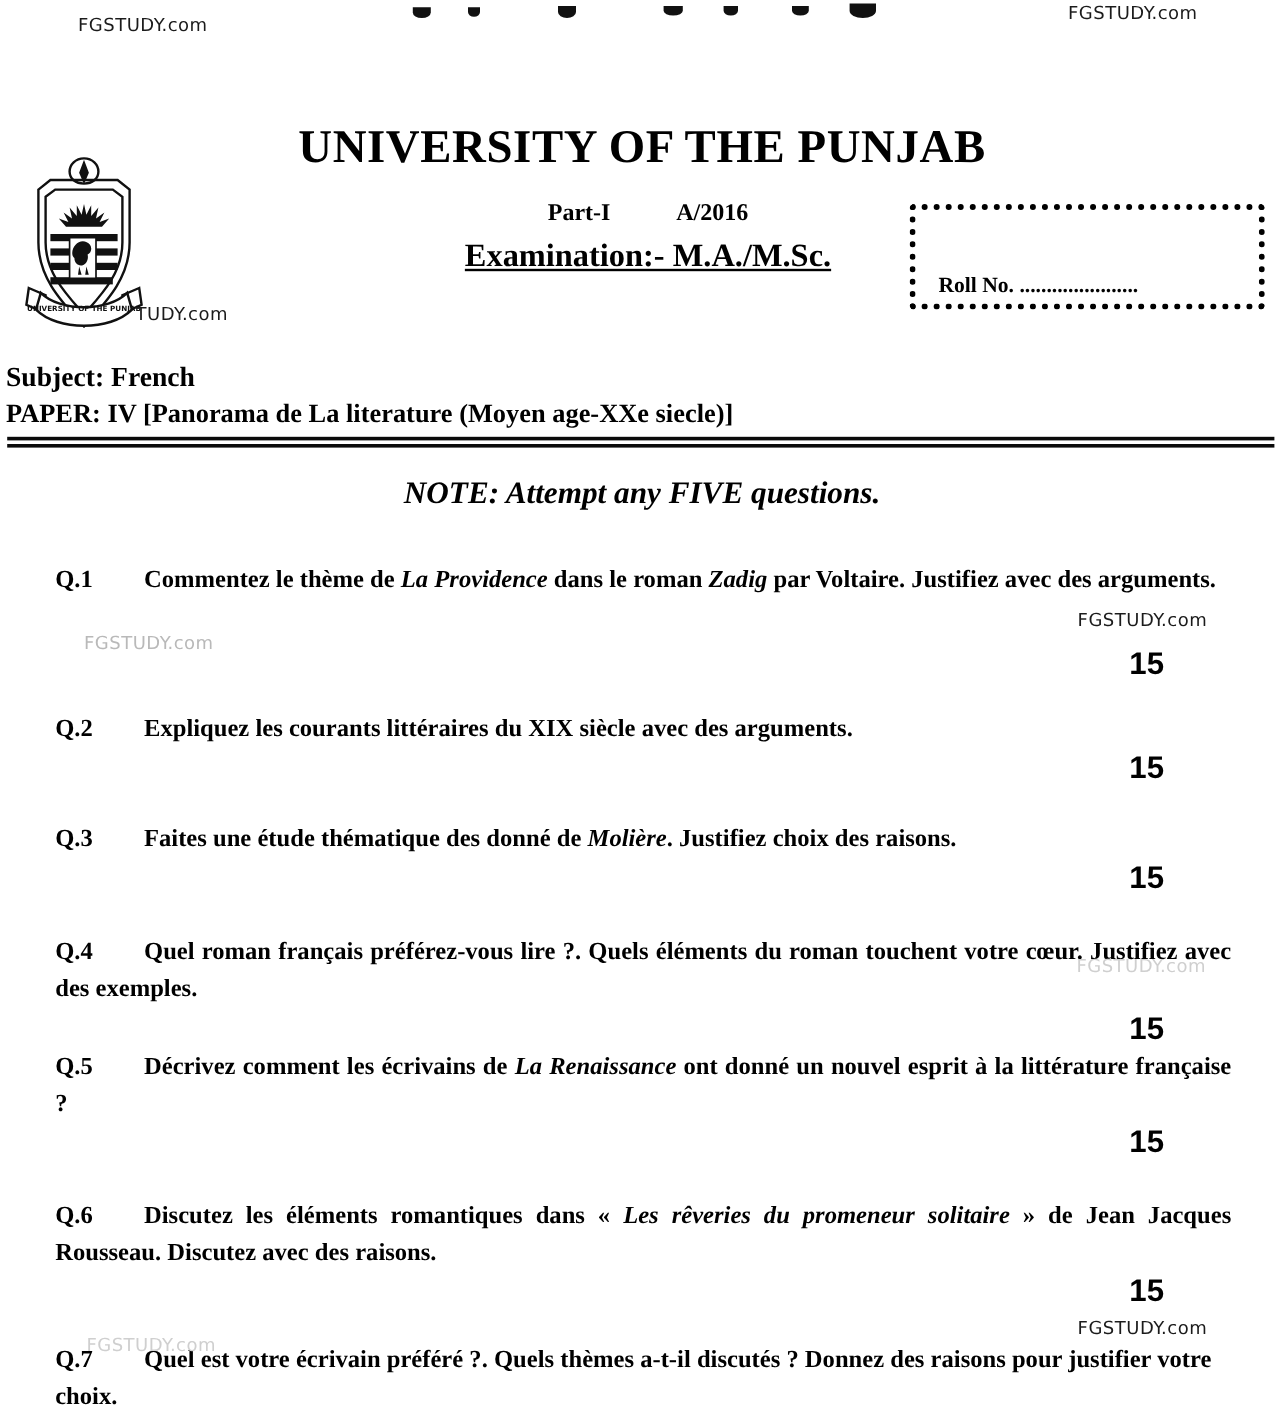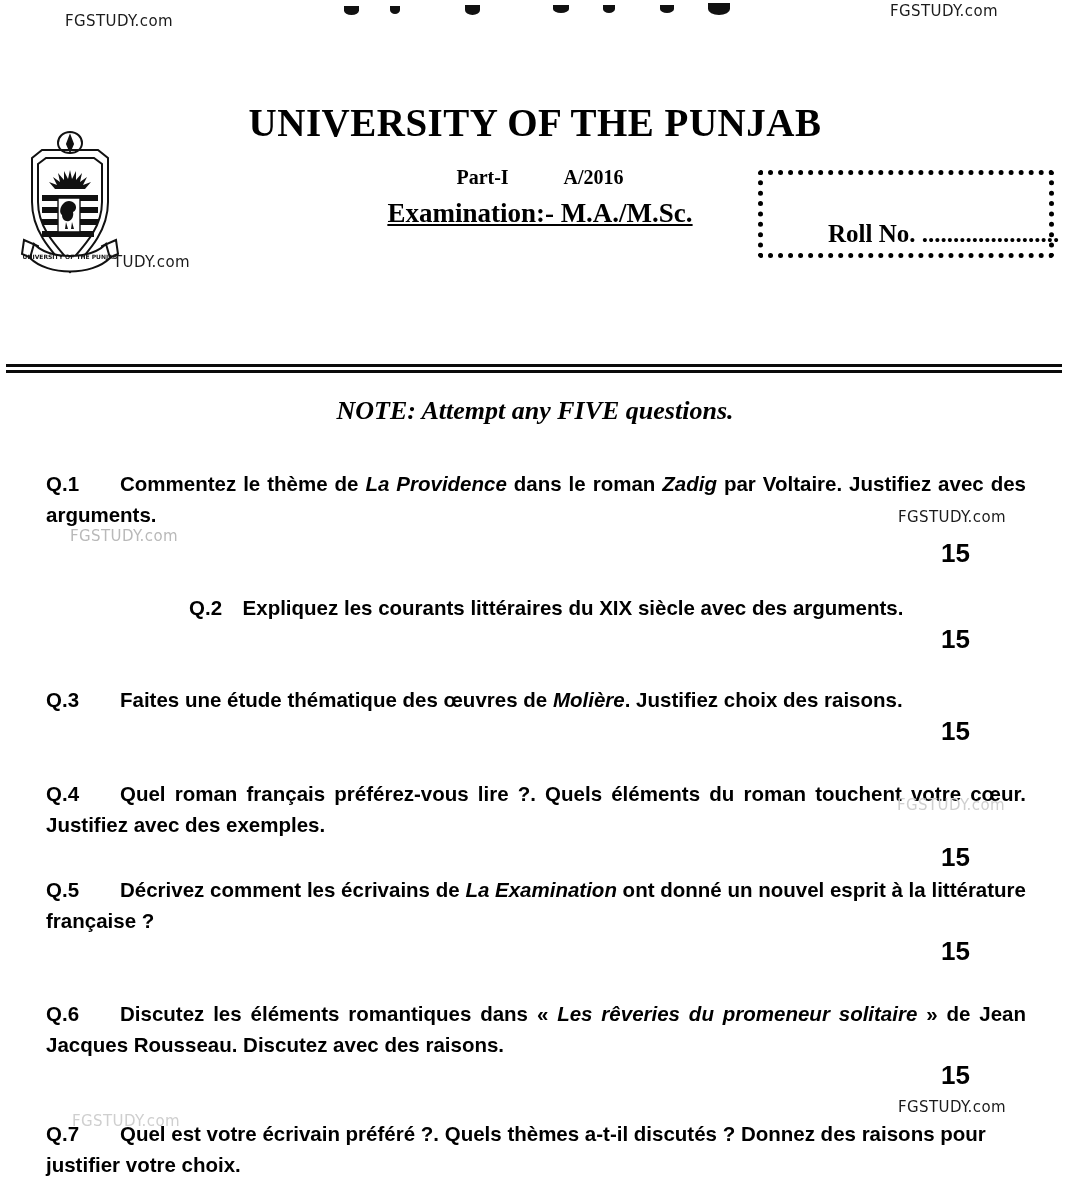--- a/index.html
+++ b/index.html
@@ -88,23 +88,22 @@
     width: 296px; height: 88px;
     border: 5px dotted #000;
     border-radius: 4px;
     box-sizing: border-box;
   }
   .rollbox .label {
     position: absolute;
     left: 19px; bottom: 5px;
     font-family: "Liberation Serif", serif;
     font-weight: bold;
-    font-size: 25px;
-    white-space: nowrap;
-    margin-left: 46px;
+    font-size: 18px;
+    white-space: nowrap;
   }
 
   
   .subject-left {
     position: absolute;
     left: 5px; top: 300px;
     font-family: "Liberation Serif", serif;
     font-weight: bold;
     font-size: 23px;
     line-height: 30px;
@@ -150,21 +149,21 @@
     font-family: "Liberation Sans", sans-serif;
     font-size: 20.5px;
     line-height: 31px;
     font-weight: 600;
   }
   .qblock .qno {
     display: inline-block;
     min-width: 74px;
   }
   .qblock.justify p { text-align: justify; margin: 0; }
-  .qblock p { margin: 0; }
+  .qblock p { margin: 0; font-family: Liberation Serif, serif; }
   .qblock i { font-style: italic; }
 
   .marks {
     position: absolute;
     width: 60px;
     text-align: right;
     font-family: "Liberation Sans", sans-serif;
     font-size: 26px;
     font-weight: 700;
   }
@@ -224,45 +223,49 @@
   </div>
 
   <div class="exam-line">
     <span>Examination:- M.A./M.Sc.</span>
   </div>
 
   <div class="rollbox">
     <div class="label">Roll No. ......................</div>
   </div>
 
+  <div class="subject-left">
+    <div>Subject: French</div>
+    <div class="paper">PAPER: IV [Panorama de La literature (Moyen age-XXe siecle)]</div>
+  </div>
 
 
   <div class="divider"></div>
 
   <div class="note">NOTE: Attempt any FIVE questions.</div>
 
   <div id="questions-root">
       <div class="qblock justify" style="top: 468px;">
         <p><span class="qno">Q.1</span><span>Commentez le thème de </span><i>La Providence</i><span> dans le roman </span><i>Zadig</i><span> par Voltaire. Justifiez avec des arguments.</span></p>
       </div>
       <div class="marks" style="top: 538px; left: 910px;">15</div>
-      <div class="qblock" style="top: 592px; text-align: center;">
+      <div class="qblock" style="top: 592px;">
         <p><span class="qno">Q.2</span><span>Expliquez les courants littéraires du XIX siècle avec des arguments.</span></p>
       </div>
       <div class="marks" style="top: 624px; left: 910px;">15</div>
       <div class="qblock" style="top: 684px;">
-        <p><span class="qno">Q.3</span><span>Faites une étude thématique des œuvres de </span><i>Molière</i><span>. Justifiez choix des raisons.</span></p>
+        <p><span class="qno">Q.3</span><span>Faites une étude thématique des donné de </span><i>Molière</i><span>. Justifiez choix des raisons.</span></p>
       </div>
       <div class="marks" style="top: 716px; left: 910px;">15</div>
       <div class="qblock justify" style="top: 778px;">
         <p><span class="qno">Q.4</span><span>Quel roman français préférez-vous lire ?. Quels éléments du roman touchent votre cœur. Justifiez avec des exemples.</span></p>
       </div>
       <div class="marks" style="top: 842px; left: 910px;">15</div>
       <div class="qblock justify" style="top: 874px;">
-        <p><span class="qno">Q.5</span><span>Décrivez comment les écrivains de </span><i>La Examination</i><span> ont donné un nouvel esprit à la littérature française ?</span></p>
+        <p><span class="qno">Q.5</span><span>Décrivez comment les écrivains de </span><i>La Renaissance</i><span> ont donné un nouvel esprit à la littérature française ?</span></p>
       </div>
       <div class="marks" style="top: 936px; left: 910px;">15</div>
       <div class="qblock justify" style="top: 998px;">
         <p><span class="qno">Q.6</span><span>Discutez les éléments romantiques dans « </span><i>Les rêveries du promeneur solitaire</i><span> » de Jean Jacques Rousseau. Discutez avec des raisons.</span></p>
       </div>
       <div class="marks" style="top: 1060px; left: 910px;">15</div>
       <div class="qblock" style="top: 1118px;">
         <p><span class="qno">Q.7</span><span>Quel est votre écrivain préféré ?. Quels thèmes a-t-il discutés ? Donnez des raisons pour justifier votre choix.</span></p>
       </div>
     </div>

